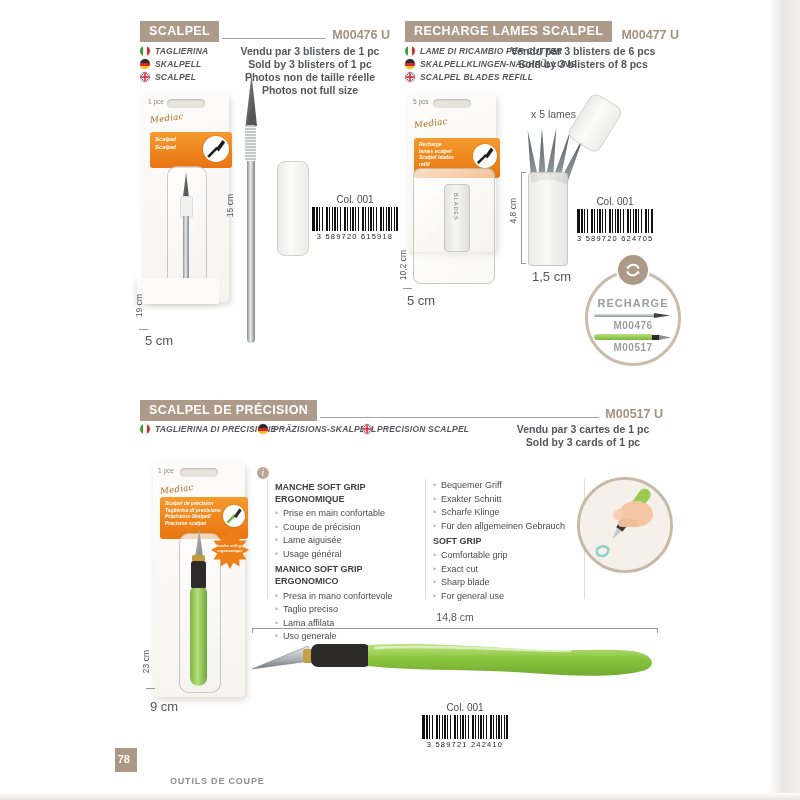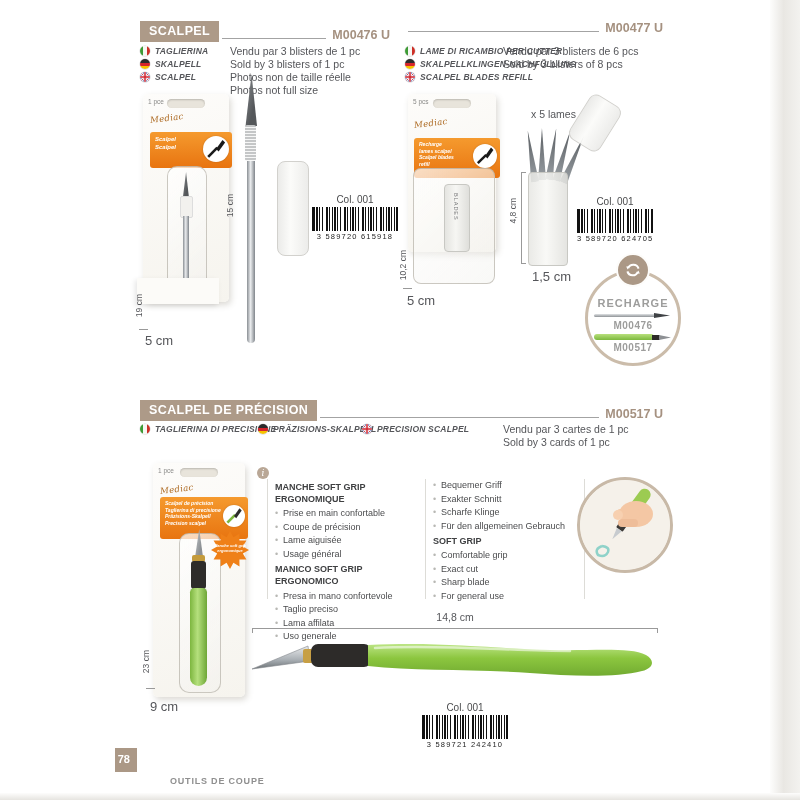--- a/index.html
+++ b/index.html
@@ -15,21 +15,21 @@
   .badge{background:#ad9a88;color:#fff;font-weight:bold;font-size:12.5px;
         padding:3px 9px 4px;letter-spacing:.4px;white-space:nowrap;}
   .hr{flex:1;border-bottom:1px solid #a3a3a3;margin:0 6px 3px 3px;}
   .ref{color:#a59180;font-weight:bold;font-size:12.5px;white-space:nowrap;}
   
   .lang-row{position:absolute;display:flex;align-items:center;gap:5px;}
   .flag{width:10px;height:10px;border-radius:50%;flex:0 0 auto;box-shadow:0 0 0 .5px rgba(0,0,0,.18);}
   .flag.it{background:linear-gradient(90deg,#3d9b35 33%,#f7f7f4 33% 66%,#cd2f26 66%);}
   .flag.de{background:linear-gradient(180deg,#2b2b2b 36%,#d6252b 36% 66%,#f6c300 66%);}
   .lang-label{font-style:italic;font-weight:bold;font-size:8.5px;color:#55565a;letter-spacing:.2px;white-space:nowrap;}
-  .sales{position:absolute;text-align:left;font-size:10.5px;line-height:1.25;color:#55565a;}
+  .sales{position:absolute;text-align:center;font-size:10.5px;line-height:1.25;color:#55565a;font-weight:bold;}
   
   .card{position:absolute;background:linear-gradient(160deg,#fdfcfa,#f6f4ee);
         border-radius:5px;box-shadow:2px 3px 6px rgba(95,85,65,.22);}
   .slot{position:absolute;top:5px;left:50%;transform:translateX(-50%);width:38px;height:9px;
         background:#e8e4db;border-radius:5px;box-shadow:inset 0 1px 2px rgba(0,0,0,.2);}
   .qty{position:absolute;top:4px;left:5px;font-size:6.5px;color:#8a8a88;}
   .logo{position:absolute;font-family:"DejaVu Serif",serif;font-style:italic;font-size:8.5px;
         color:#ad6a22;transform:rotate(-7deg);letter-spacing:.3px;}
   .olabel{position:absolute;background:linear-gradient(180deg,#f59a2e,#e87410);
         border-radius:3px;color:#fff;padding:3px 5px;}
@@ -177,20 +177,21 @@
   <div class="vdim" style="left:225px;top:194px">15 cm</div>
   <div class="cap" style="left:277px;top:161px;width:30px;height:93px"></div>
 
   <div class="barcode" style="left:312px;top:194px;width:86px">
     <div class="colref">Col. 001</div>
     <div class="bars"></div>
     <div class="bcnum">3 589720 615918</div>
   </div>
 
   <div class="sec-header" style="left:405px;top:21px;width:258px">
+    <span class="badge">RECHARGE LAMES SCALPEL</span>
     <span class="hr"></span>
     <span class="ref">M00477 U</span>
   </div>
 
   <div class="lang-row" style="left:405px;top:46px">
     <span class="flag it"></span>
     <span class="lang-label">LAME DI RICAMBIO PER CUTTER</span>
   </div>
   <div class="lang-row" style="left:405px;top:59px">
     <span class="flag de"></span>

